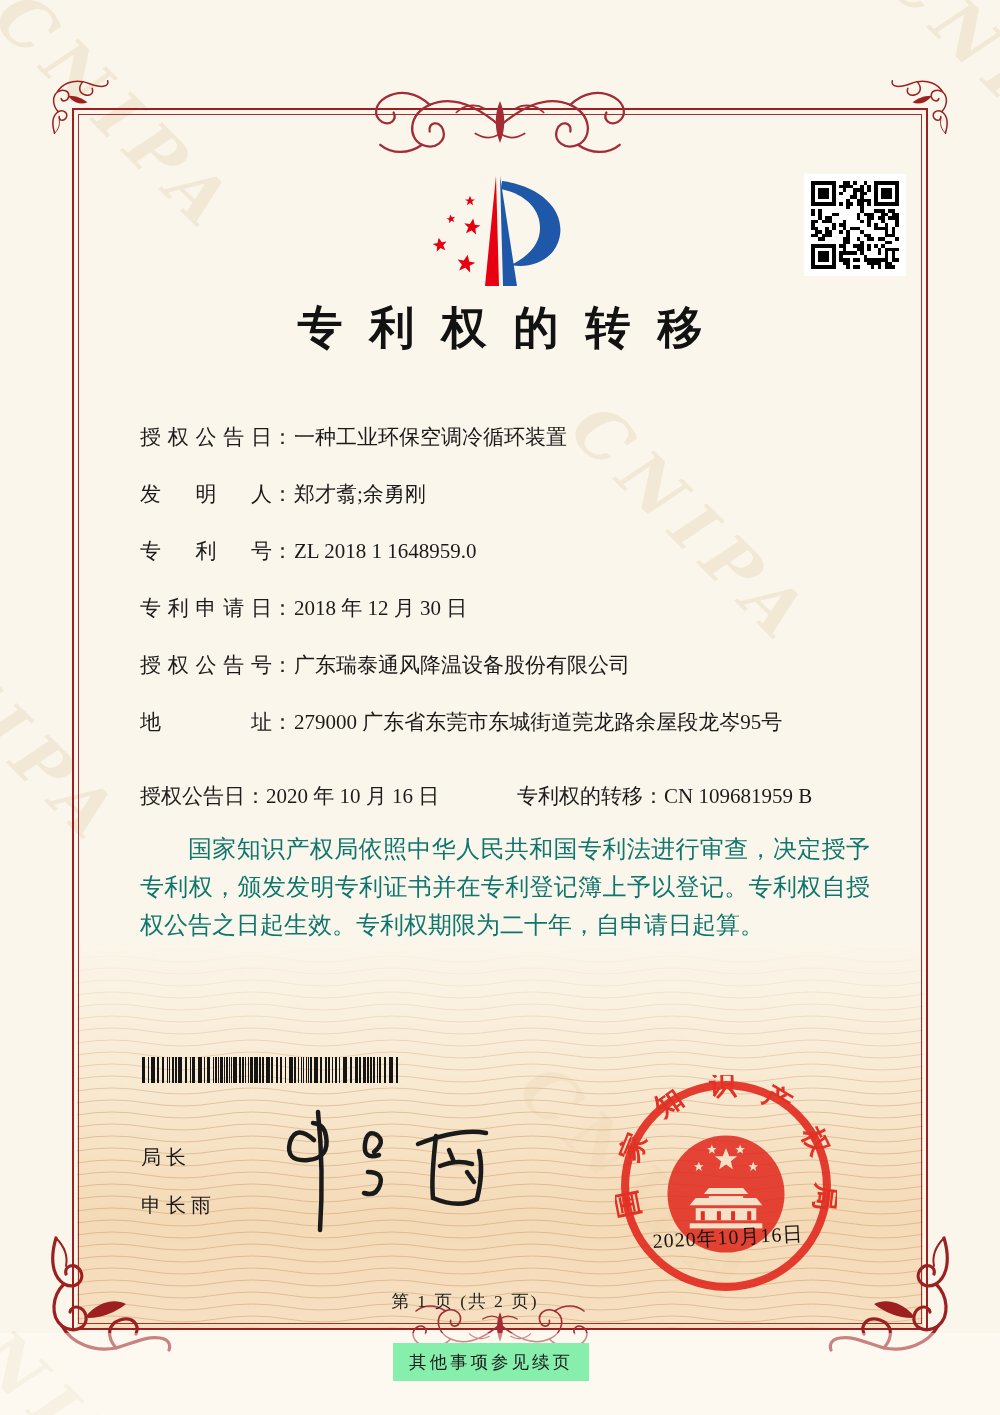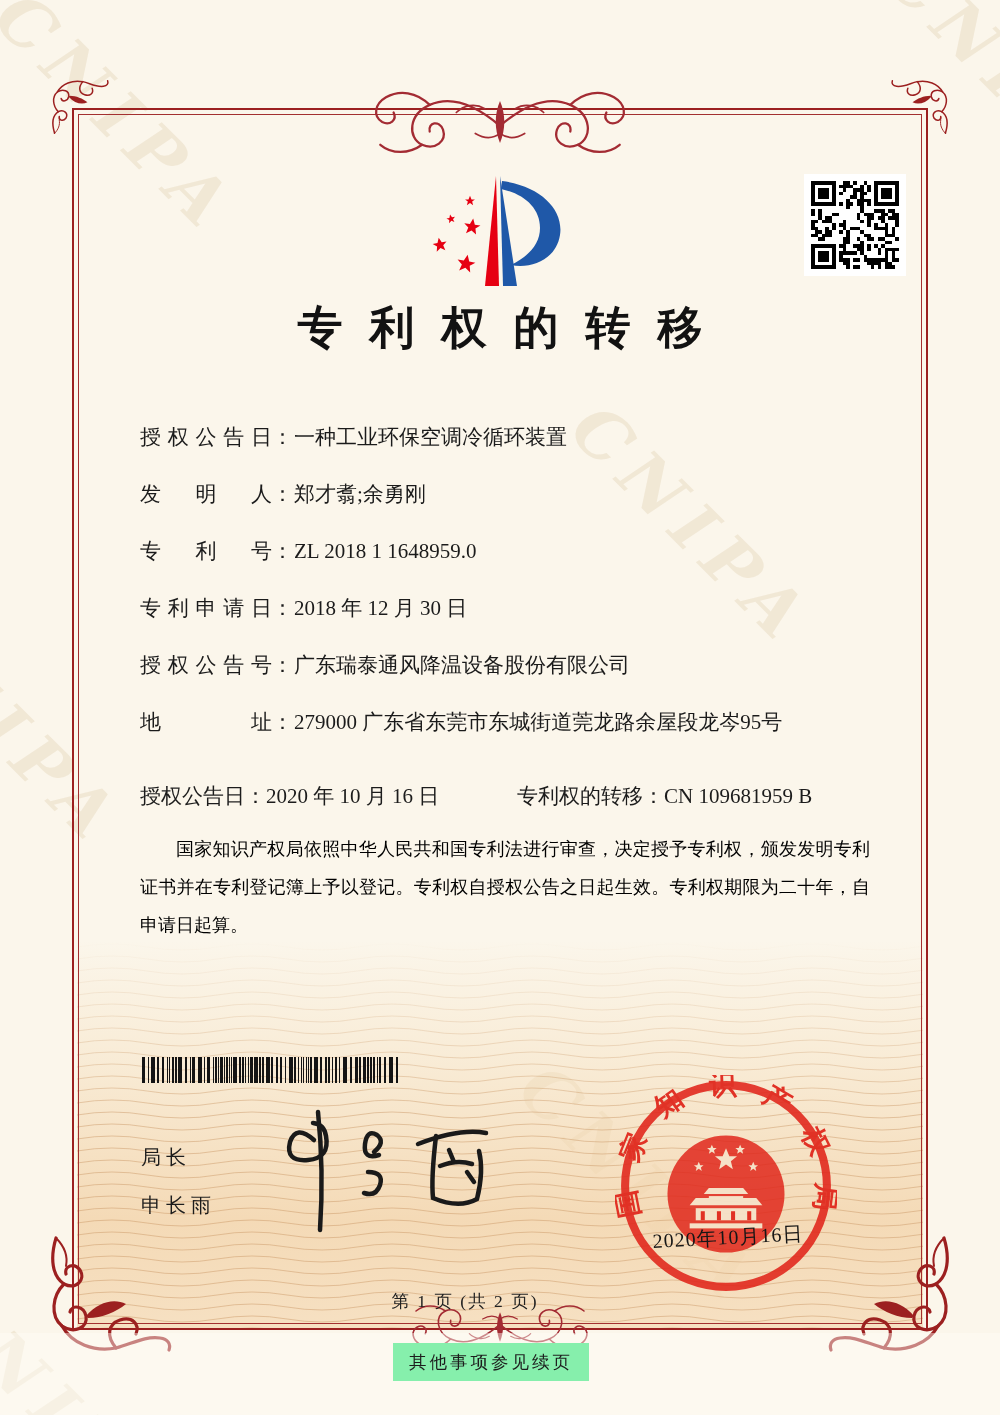--- a/index.html
+++ b/index.html
@@ -48,21 +48,21 @@
     height:30px; margin-bottom:27px; color:#1b1b1b; }
   .field .lbl { display:inline-block; width:132px; text-align:justify; text-align-last:justify; }
   .field .colon { width:22px; }
   .field .val { flex:1; white-space:nowrap; }
   
   .grant { position:absolute; z-index:5; left:140px; top:781px; width:732px;
     font-size:21px; line-height:30px; white-space:nowrap; }
   .grant .cell1 { display:inline-block; width:377px; }
   
   .bodytext { position:absolute; z-index:5; left:140px; top:830px; width:730px;
-    font-size:18px; line-height:38px; text-align:justify; color:#000000; }
+    font-size:24px; line-height:38px; text-align:justify; color:#0f766e; }
   .bodytext p { text-indent:2em; margin:0; }
   
   .barcode { position:absolute; z-index:5; left:140px; top:1057px; width:262px; height:26px; }
   .barcode i { position:absolute; top:0; bottom:0; background:#141414; }
   
   .sig-title { position:absolute; z-index:5; left:141px; top:1144px; font-size:20px; letter-spacing:5px; }
   .sig-name  { position:absolute; z-index:5; left:141px; top:1192px; font-size:20px; letter-spacing:5px; }
   .sig-script { position:absolute; z-index:5; left:268px; top:1106px; }
   
   .seal { position:absolute; z-index:6; left:615px; top:1075px; width:222px; height:222px; opacity:.93; }

